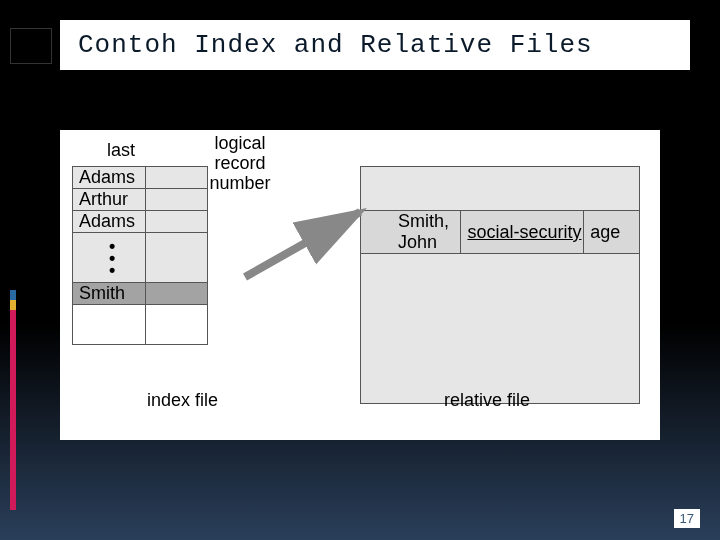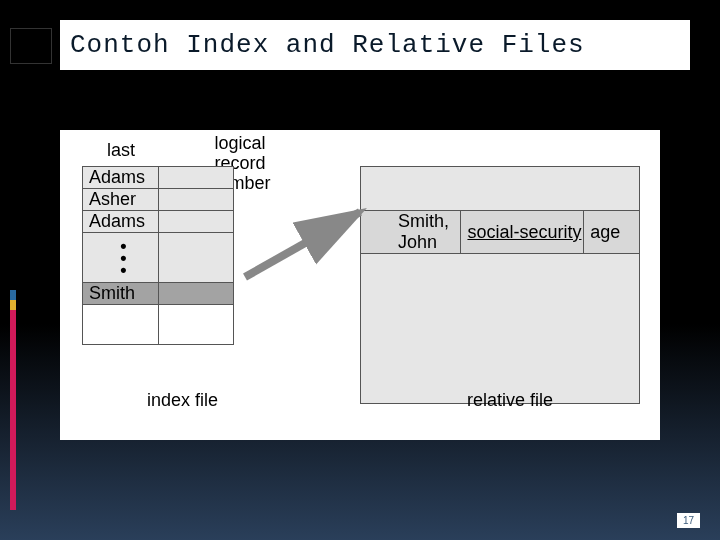--- a/index.html
+++ b/index.html
@@ -13,21 +13,21 @@
   }
   .title-bar {
     position: absolute;
     top: 20px;
     left: 60px;
     right: 30px;
     height: 50px;
     background: #fff;
     display: flex;
     align-items: center;
-    padding-left: 10px;
+    padding-left: 18px;
     text-align: center;
   }
   .title-bar::before {
     content: "";
     position: absolute;
     left: -50px;
     top: 8px;
     width: 40px;
     height: 34px;
     background: #000;
@@ -51,22 +51,22 @@
   }
   .idx-header-lastname {
     position: absolute; top: 10px; left: 25px; width: 72px; text-align: center;
   }
   .idx-header-logrec {
     position: absolute; top: 4px; left: 100px; width: 88px; text-align: center; line-height: 1.1; margin-left: 36px;
   }
   .idx-table {
     position: absolute;
     top: 36px;
-    left: 22px;
-    width: 152px;
+    left: 12px;
+    width: 136px;
     border: 1px solid #555;
     border-collapse: collapse;
   }
   .idx-table td {
     border: 1px solid #555;
     height: 22px;
     padding-left: 6px;
     background: #e6e6e6;
   }
   .idx-table td.col-b { width: 88px; }
@@ -88,21 +88,21 @@
   }
   .rel-table td {
     border: 1px solid #555;
     background: #e6e6e6;
     padding-left: 6px;
   }
   .rel-blank { height: 44px; }
   .rel-row td { height: 22px; background: #d8d8d8; }
   .rel-rest { height: 150px; }
   .rel-footer {
-    position: absolute; top: 260px; left: 407px;
+    position: absolute; top: 260px; left: 384px;
   }
   .arrow {
     position: absolute;
     top: 72px;
     left: 180px;
     width: 140px;
     height: 80px;
     pointer-events: none;
   }
   .sidebar-accent {
@@ -121,21 +121,21 @@
     content:"";
     position:absolute; top:-20px; left:0; width:6px; height:10px; background:#2a6aa0;
   }
   .page-num {
     position: absolute;
     right: 20px;
     bottom: 12px;
     background: #fff;
     color: #3a5a7a;
     font-family: Arial, sans-serif;
-    font-size: 10px;
+    font-size: 13px;
     padding: 2px 6px;
   }
 </style>
 </head>
 <body>
 
 <div class="title-bar">
   <span class="title-text">Contoh Index and Relative Files</span>
 </div>
 
@@ -147,21 +147,21 @@
   <div class="idx-header-logrec" style="white-space:pre-line;">logical record
 number</div>
 
   <table class="idx-table">
     <tbody>
         <tr>
           <td class="col-a">Adams</td>
           <td class="col-b"></td>
         </tr>
     <tr>
-          <td class="col-a">Asher</td>
+          <td class="col-a">Arthur</td>
           <td class="col-b"></td>
         </tr>
     <tr>
           <td class="col-a">Adams</td>
           <td class="col-b"></td>
         </tr>
     <tr>
           <td class="col-a dots-cell" style="height:50px;">
             <span class="d">•</span>
             <span class="d">•</span>

